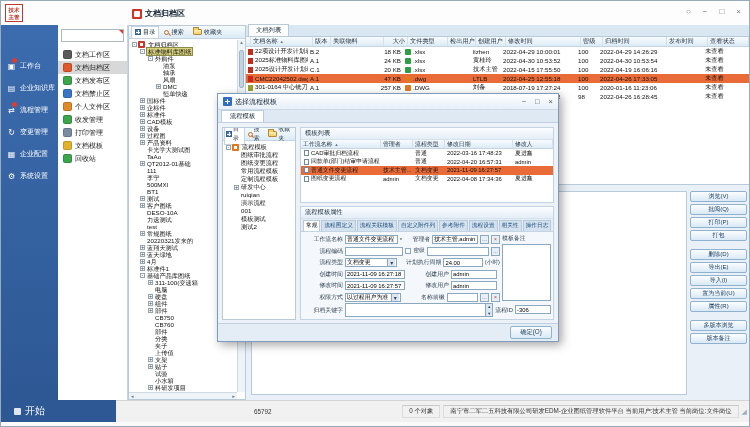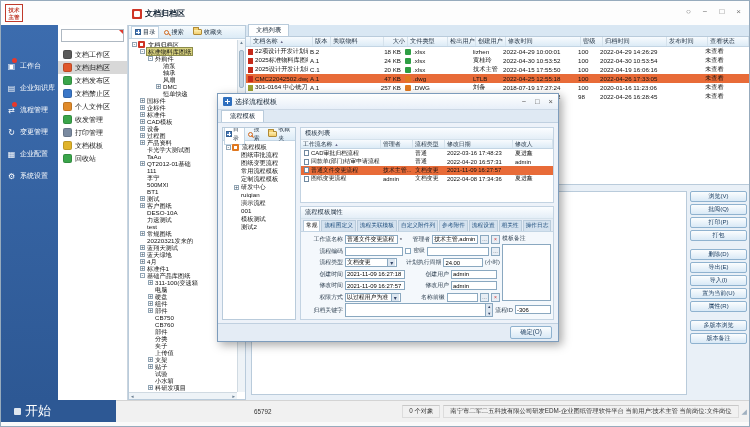--- a/index.html
+++ b/index.html
@@ -11,21 +11,21 @@
 .win-controls{position:absolute;right:8px;top:7px;display:flex;gap:12px;color:#777;font-size:8px;line-height:8px}
 .panel-title{position:absolute;left:131px;top:7px;display:flex;align-items:center;gap:3px;font-size:8px;color:#123;font-weight:bold}
 .arch-ico{width:10px;height:10px;background:#cf3526;border-radius:1px;position:relative;flex:none}
 .arch-ico::after{content:'';position:absolute;left:2px;top:2px;width:6px;height:6px;background:#fff;border-radius:1px}
 
 .nav{position:absolute;left:0;top:24px;width:57px;height:375px;background:linear-gradient(#3c6cae,#2d5894);padding-top:30px}
 .nav-item{height:22px;display:flex;align-items:center;gap:4px;padding-left:6px;color:#fff;font-size:7px;position:relative;white-space:nowrap}
 .nav-glyph{font-size:8px;width:9px;text-align:center;flex:none}
 .badge{display:none;position:absolute;left:11px;top:3px;width:5px;height:5px;border-radius:50%;background:#e8382a}
 .badge.show{display:block}
-.start{position:absolute;left:0;top:399px;width:115px;height:22px;background:#2d5894;color:#fff;display:flex;align-items:center;gap:4px;padding-left:13px;font-size:13px;z-index:3}
+.start{position:absolute;left:0;top:399px;width:115px;height:22px;background:#2d5894;color:#fff;display:flex;align-items:center;gap:4px;padding-left:13px;font-size:10px;z-index:3}
 .start-ico{width:7px;height:7px;background:#fff;opacity:.85;border-radius:1px}
 
 .ws{position:absolute;left:57px;top:24px;width:70px;height:375px;background:#fff;border-right:1px solid #c9d4de}
 .search{position:relative;margin:4px 3px 6px 3px;height:13px;border:1px solid #aeb8c2;background:#fff}
 .search input{width:100%;height:100%;border:none;outline:none;font-size:6.5px;padding:0 2px;background:transparent}
 .search::after{content:'';position:absolute;right:0;top:0;border-left:4px solid transparent;border-top:4px solid #e03b2f}
 .ws-item{height:13px;display:flex;align-items:center;gap:3px;padding-left:5px;font-size:7px;color:#222;white-space:nowrap}
 .ws-item.sel{background:#d8d8d8}
 .ws-ico{width:9px;height:9px;border-radius:2px;flex:none;border:1px solid rgba(0,0,0,.15)}
 

